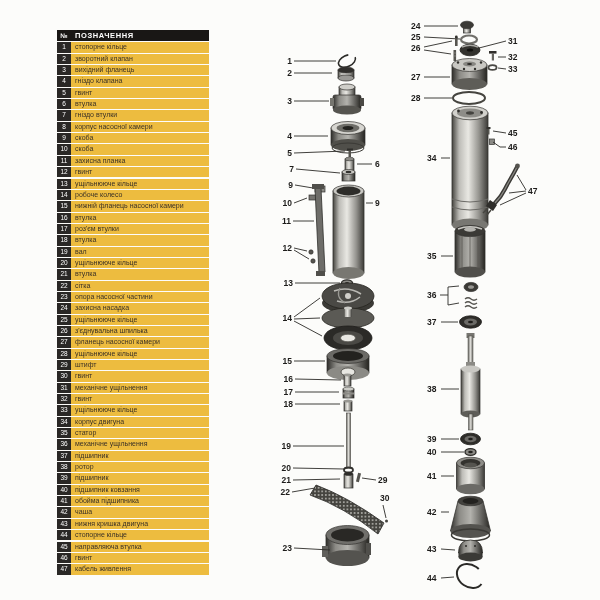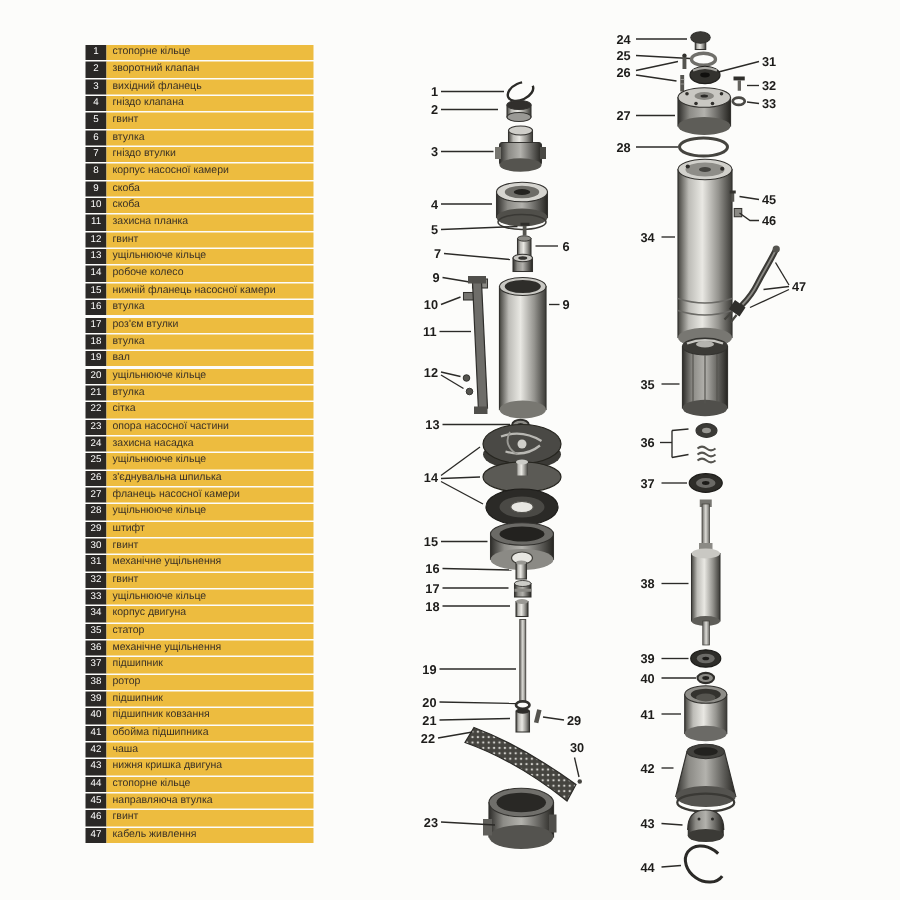--- a/index.html
+++ b/index.html
@@ -28,20 +28,24 @@
   .lbl{font-family:"Liberation Sans",sans-serif;font-size:8.5px;font-weight:700;fill:#1d1c1a;}
   .ld{stroke:#2b2a27;stroke-width:0.9;fill:none;}
   .s{stroke:#33322f;stroke-width:0.7;}
 </style>
 </head>
 <body>
 
 <div class="canvas">
 
   <div class="parts-table">
+    <div class="t-header">
+      <div class="t-cell-num">№</div>
+      <div class="t-cell-name">ПОЗНАЧЕННЯ</div>
+    </div>
     <div class="t-body">
 
         <div class="t-row">
           <div class="t-cell-num">1</div>
           <div class="t-cell-name">стопорне кільце</div>
         </div>
 
         <div class="t-row">
           <div class="t-cell-num">2</div>
           <div class="t-cell-name">зворотний клапан</div>

